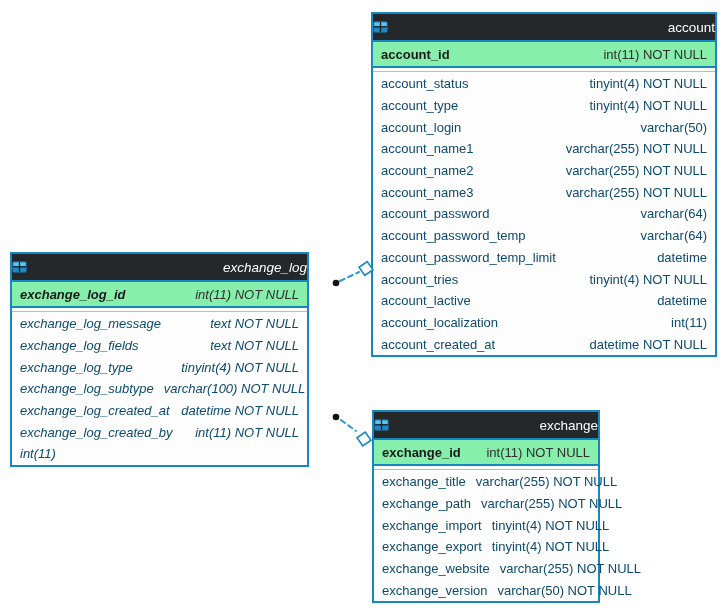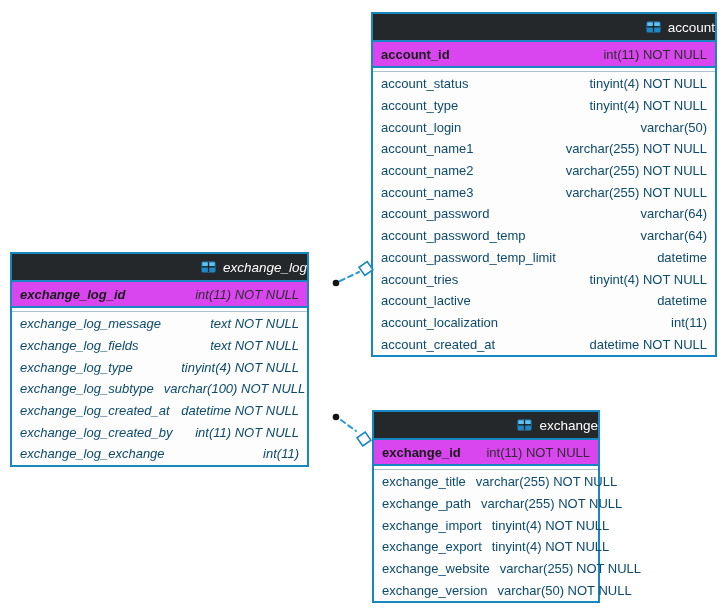--- a/index.html
+++ b/index.html
@@ -13,31 +13,31 @@
     position:absolute;
     background:#fdfdfd;
     border:2px solid #1787c2;
     box-sizing:border-box;
     z-index:2;
   }
   .thead{
     height:26px;
     background:#24282b;
     color:#ffffff;
-    display:flex;align-items:center;justify-content:flex-end;gap:7px;
+    display:flex;align-items:center;justify-content:space-between;gap:7px;
     font-size:13.5px;
     border-bottom:2px solid #1787c2;
   }
   .ticon{flex:0 0 auto;display:block;}
   .pkrow{
     height:24px;
     display:flex;align-items:center;justify-content:space-between;
     padding:0 8px;
     border-bottom:2px solid #1787c2;
-    background:#d946ef;
+    background:#86efac;
   }
   .pkrow .col-name{font-weight:bold;color:#1a1a1a;font-size:13px;}
   .pkrow .col-type{color:#2e2e2e;font-size:13px;}
   .rows{
     margin-top:3px;
     border-top:1px solid #a9bfc9;
     padding-top:1px;
   }
   .row{
     height:21.7px;
@@ -164,21 +164,20 @@
         </div>
       <div class="row">
           <span class="col-name">exchange_log_created_at</span>
           <span class="col-type">datetime NOT NULL</span>
         </div>
       <div class="row">
           <span class="col-name">exchange_log_created_by</span>
           <span class="col-type">int(11) NOT NULL</span>
         </div>
       <div class="row">
-          <span class="col-name">exchange_log_exchange</span>
           <span class="col-type">int(11)</span>
         </div>
     </div>
   </div>
 
   <div class="db-table" id="tbl-exchange">
     <div class="thead">
       <svg class="ticon" width="15" height="12" viewBox="0 0 15 12">
         <rect x="0.5" y="0.5" width="14" height="11" rx="1.5" fill="#1e88c4"></rect>
         <rect x="1.5" y="1.5" width="12" height="4" fill="#5fc3ef"></rect>

